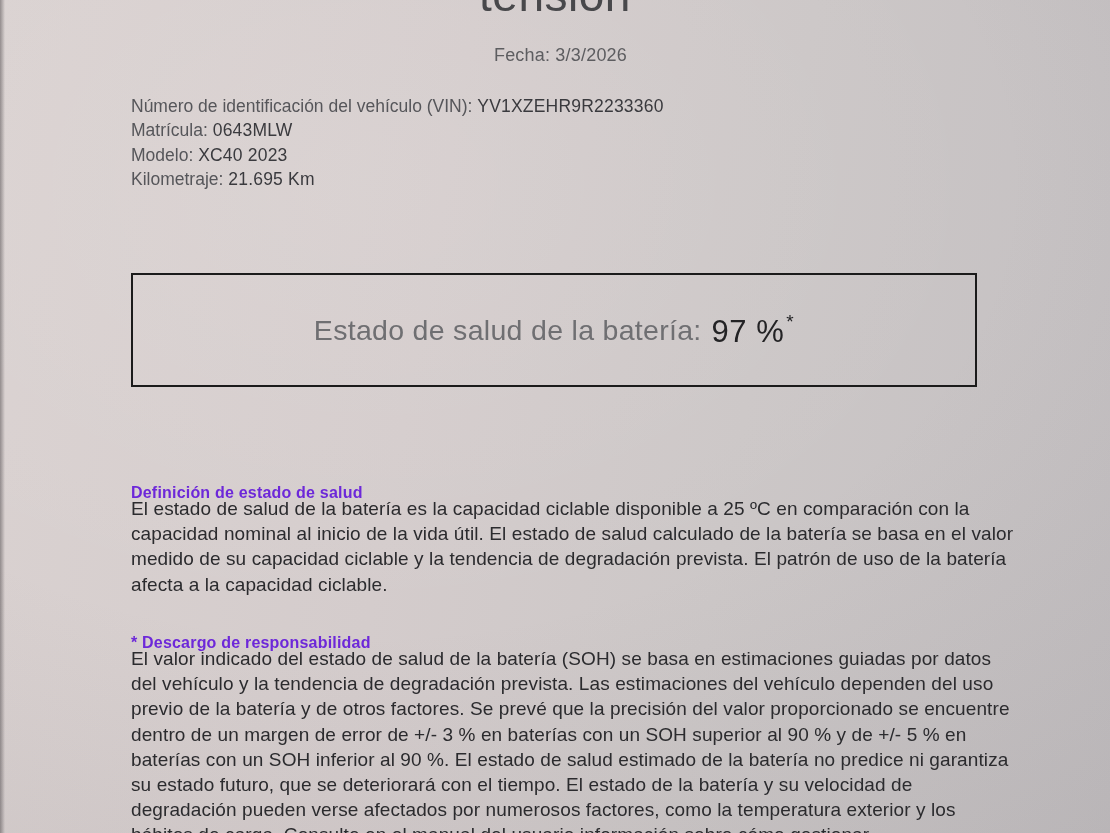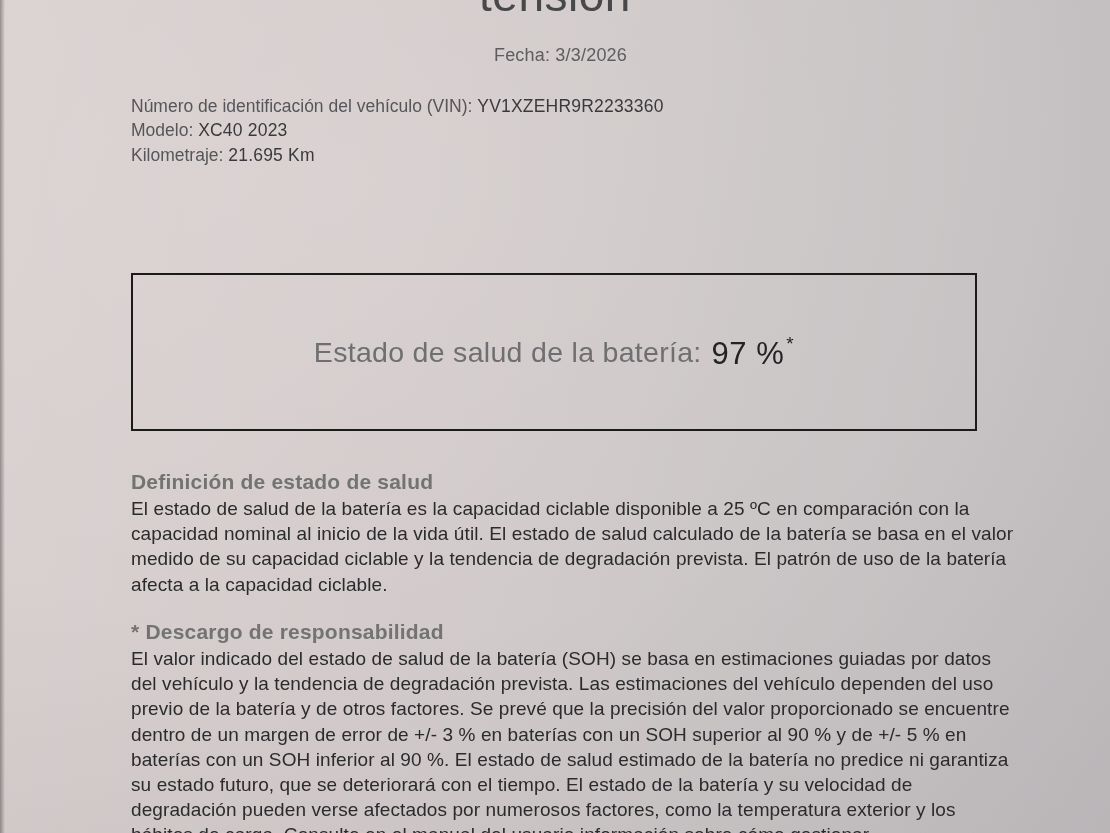--- a/index.html
+++ b/index.html
@@ -51,21 +51,21 @@
   .vehicle-info .value {
     font-weight: 400;
     color: #3a3a3e;
     letter-spacing: 0.2px;
   }
   .soh-box {
     position: absolute;
     left: 131px;
     top: 273px;
     width: 846px;
-    height: 158px;
+    height: 114px;
     border: 2px solid #1b1b1b;
     display: flex;
     align-items: center;
     justify-content: center;
   }
   .soh-box .soh-label {
     font-size: 28.5px;
     color: #6f6f72;
     letter-spacing: 0.3px;
   }
@@ -80,24 +80,25 @@
     color: #232325;
     vertical-align: 14px;
     margin-left: 2px;
   }
   .section {
     position: absolute;
     left: 131px;
     width: 888px;
   }
   .section-heading {
-    font-size: 21px;
+    font-size: 16px;
     font-weight: 700;
-    color: #737373;
+    color: #6d28d9;
     letter-spacing: 0.2px;
+    margin-top: 14px;
   }
   .section-body {
     font-size: 19px;
     line-height: 25.2px;
     color: #2b2b2e;
     letter-spacing: 0.1px;
   }
   .definition-heading { top: 470px; }
   .definition-body   { top: 496px; }
   .disclaimer-heading { top: 620px; }
@@ -107,20 +108,21 @@
 <body>
 
 <div class="photo-surface">
 
   <h1 class="title-partial">tensión</h1>
 
   <div class="date-line">Fecha: 3/3/2026</div>
 
   <div class="vehicle-info">
     <div><span class="label">Número de identificación del vehículo (VIN): </span><span class="value">YV1XZEHR9R2233360</span></div>
+    <div><span class="label">Matrícula: </span><span class="value">0643MLW</span></div>
     <div><span class="label">Modelo: </span><span class="value">XC40 2023</span></div>
     <div><span class="label">Kilometraje: </span><span class="value">21.695 Km</span></div>
   </div>
 
   <div class="soh-box">
     <span class="soh-label">Estado de salud de la batería:</span>
     <span class="soh-value"><span>97 %</span><span class="soh-asterisk">*</span></span>
   </div>
 
   <div class="section section-heading definition-heading">Definición de estado de salud</div>

